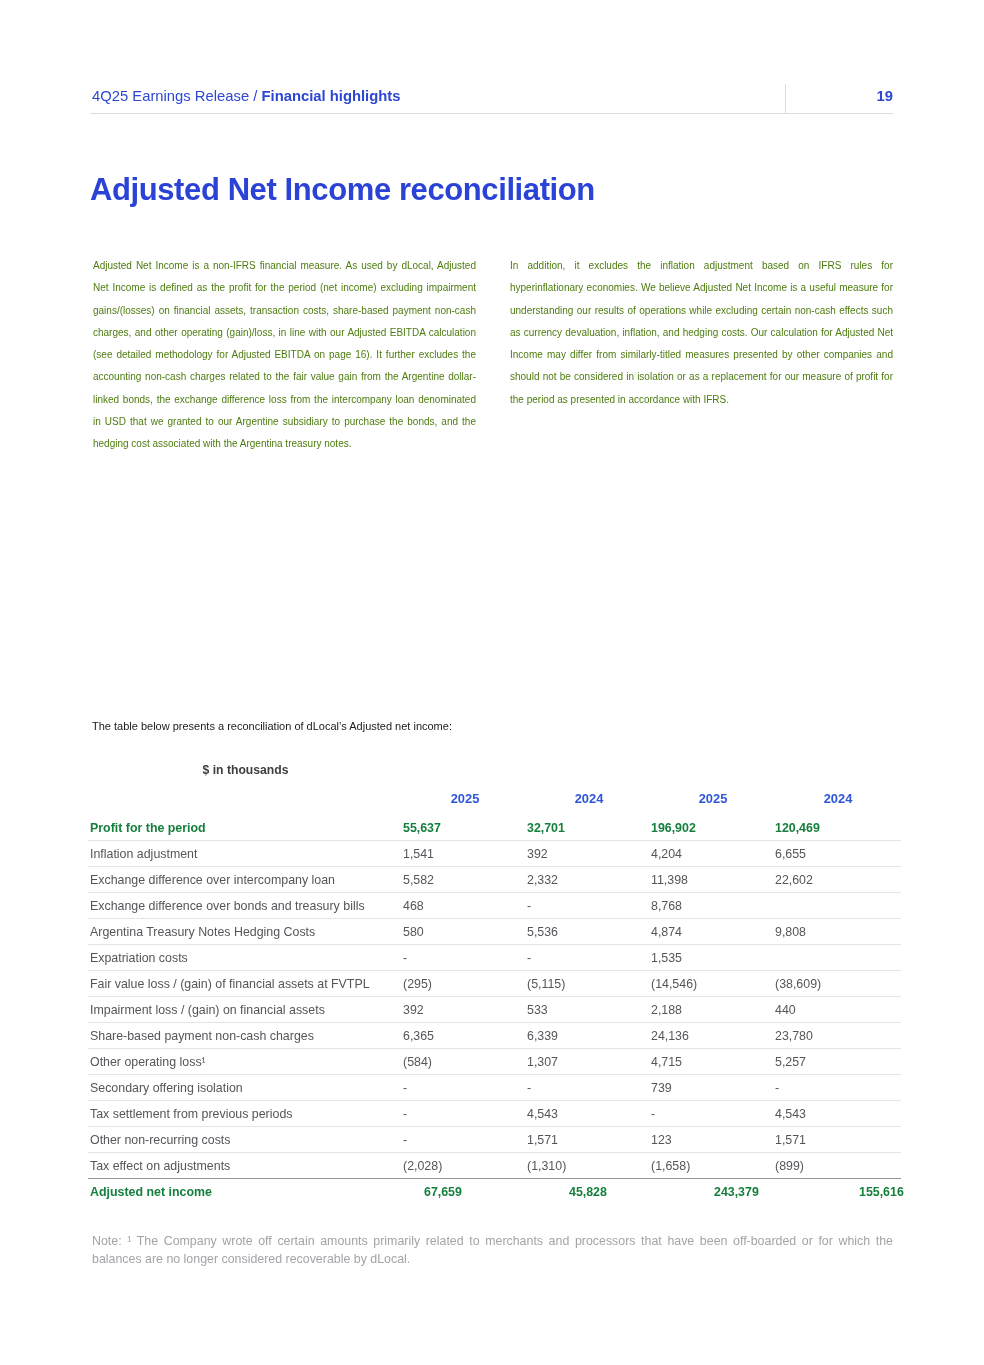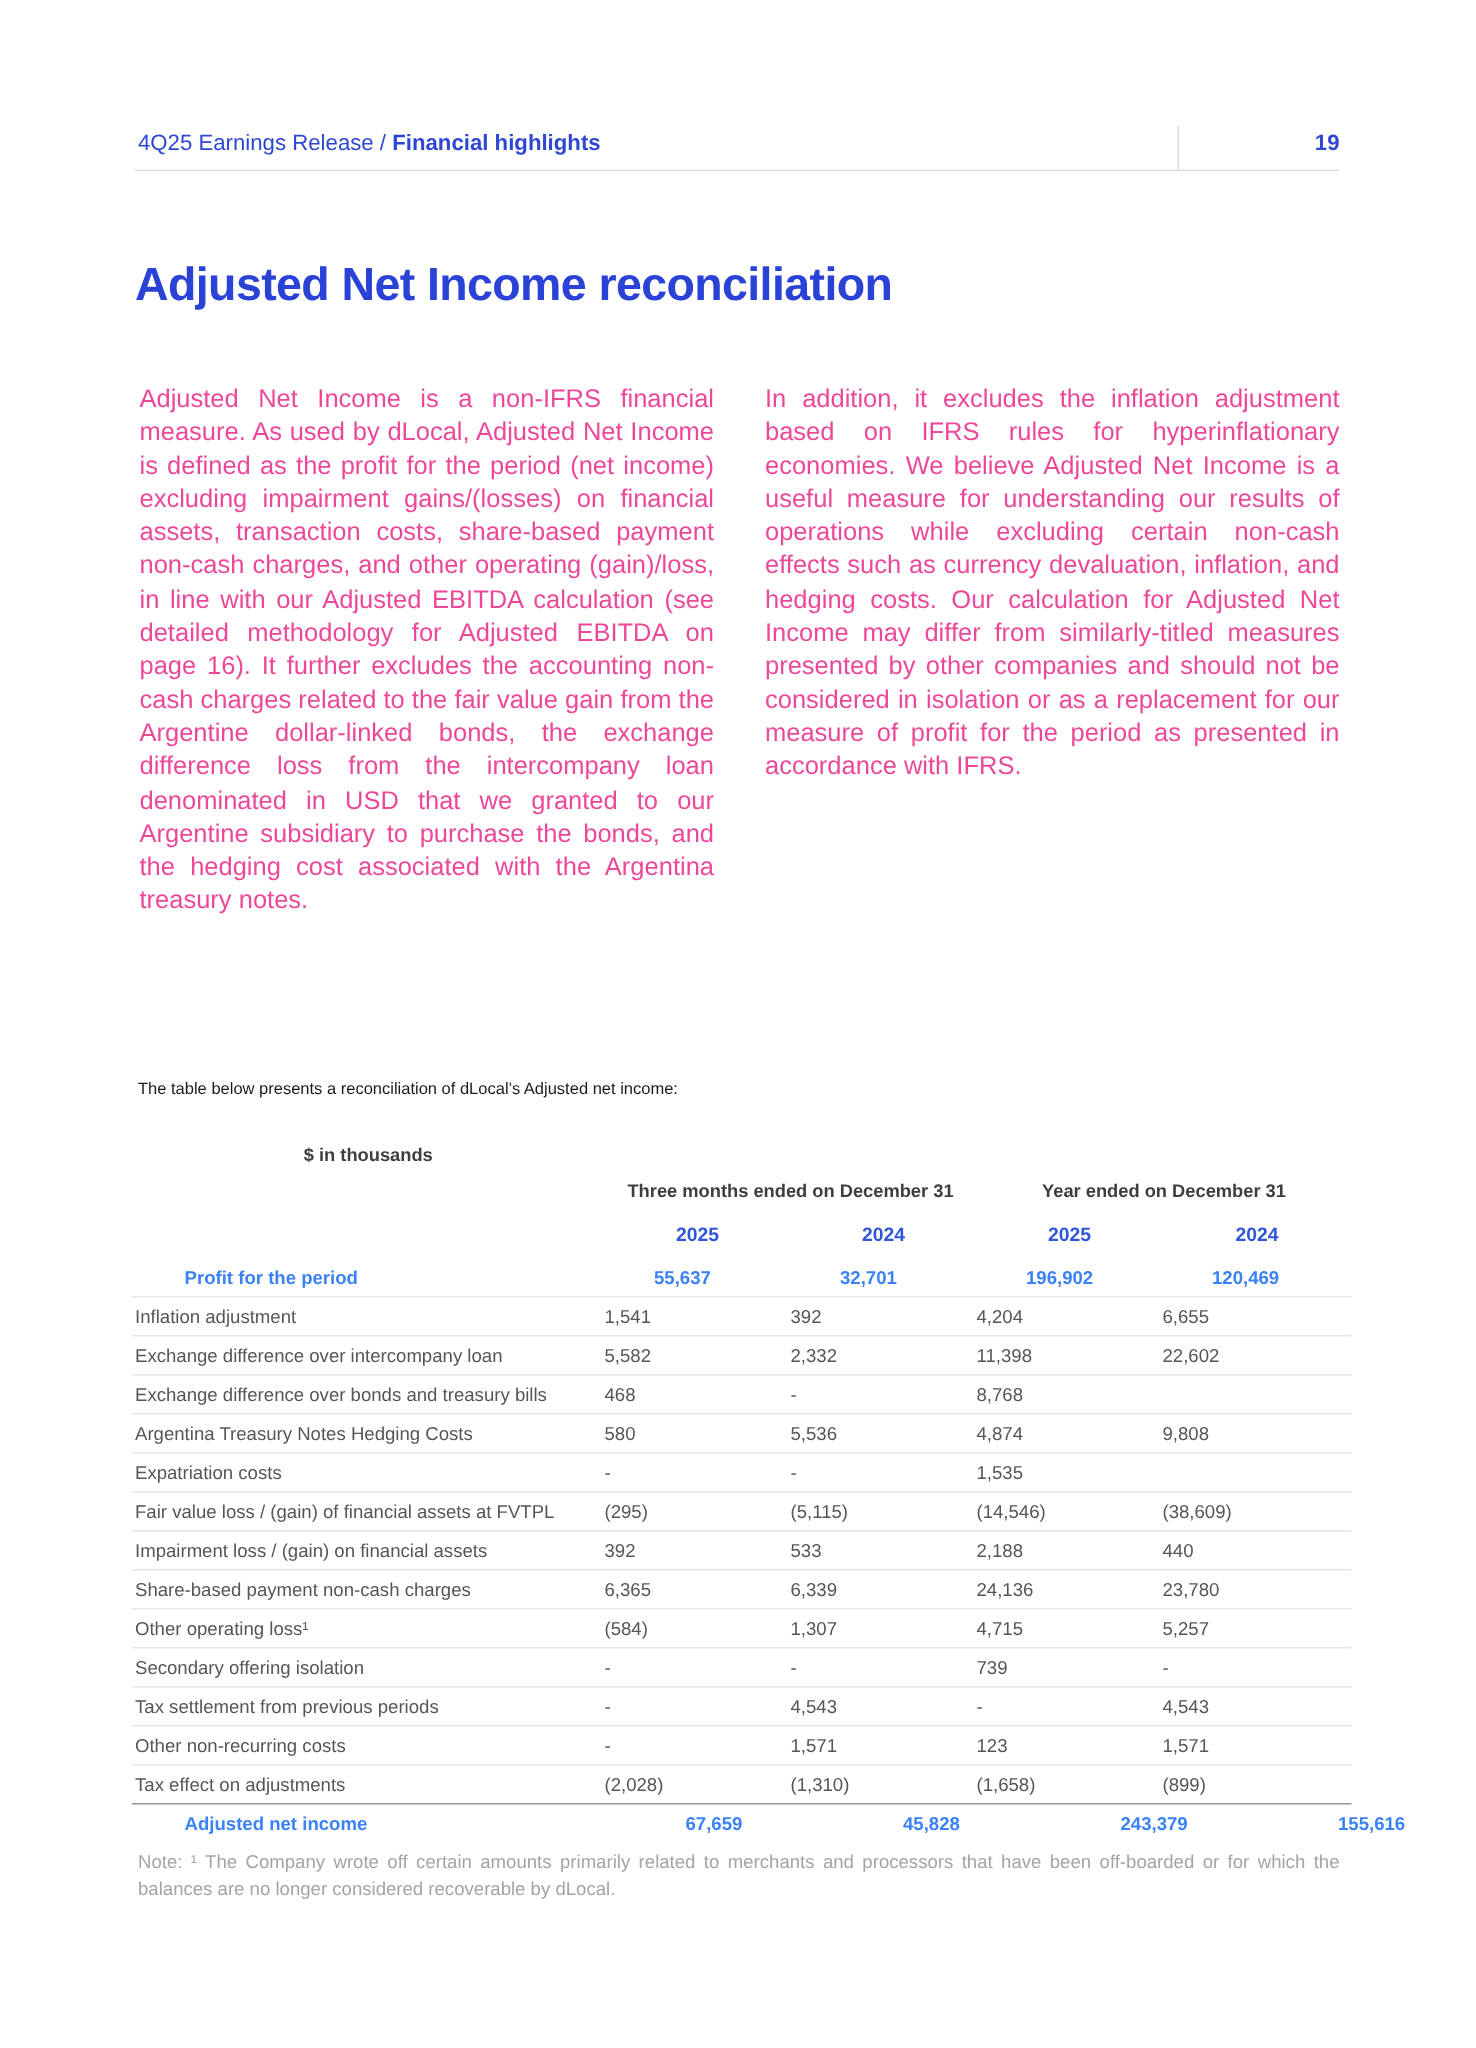--- a/index.html
+++ b/index.html
@@ -22,38 +22,38 @@
 
   
   .doc-title {
     position: absolute; left: 90px; top: 172px;
     font-size: 31px; font-weight: bold; letter-spacing: -0.4px;
     color: #2a42d6;
   }
 
   
   .columns { position: absolute; left: 93px; top: 255px; width: 800px; display: flex; gap: 34px; }
-  .col { width: 383px; font-size: 17px; line-height: 22.3px; text-align: justify; color: #ec4899; }
+  .col { width: 383px; font-size: 10px; line-height: 22.3px; text-align: justify; color: #4d7c0f; }
 
   
   .table-intro { position: absolute; left: 92px; top: 720px; font-size: 11px; font-weight: normal; color: #1a1b1d; }
 
   
   .fin-table { position: absolute; left: 88px; top: 758px; width: 813px; font-size: 12.4px; }
   .t-grid { display: grid; grid-template-columns: 315px 124px 124px 124px 126px; align-items: center; }
   .t-unitrow { height: 24px; }
   .t-unit { font-weight: bold; color: #3d3e40; text-align: center; font-size: 12.2px; }
   .t-group-headers { display: grid; grid-template-columns: 315px 248px 250px; height: 24px; align-items: center; }
   .t-group { font-weight: bold; color: #3d3e40; text-align: center; font-size: 12.2px; }
   .t-years { height: 33px; }
   .t-year { font-weight: bold; color: #2f55db; text-align: center; font-size: 12.9px; }
   .t-row { height: 26px; border-bottom: 1px solid #e4e5e7; }
   .t-row .lbl { text-align: left; color: #55565a; padding-left: 2px; }
   .t-row .val { text-align: left; color: #55565a; }
-  .t-row.emph .lbl, .t-row.emph .val { font-weight: bold; color: #3b82f6; margin-left: 33px; }
+  .t-row.emph .lbl, .t-row.emph .val { font-weight: bold; color: #15803d; }
   .t-row.pre-total { border-bottom: 1.5px solid #94969a; }
   .t-row.last { border-bottom: none; gap: 21px; }
 
   
   .note {
     position: absolute; left: 92px; top: 1232px; width: 801px;
     font-size: 12.4px; line-height: 18px; color: #a2a4a8; text-align: justify;
   }
 </style>
 </head>
@@ -79,25 +79,20 @@
 
 <div class="table-intro">The table below presents a reconciliation of dLocal’s Adjusted net income:</div>
 
 <div class="fin-table">
   <div class="t-grid t-unitrow">
     <div class="t-unit">$ in thousands</div>
     <div></div>
       <div></div>
       <div></div>
       <div></div>
-  </div>
-  <div class="t-group-headers">
-    <div></div>
-    <div class="t-group">Three months ended on December 31</div>
-    <div class="t-group">Year ended on December 31</div>
   </div>
   <div class="t-grid t-years">
     <div></div>
     <div class="t-year">2025</div>
     <div class="t-year">2024</div>
     <div class="t-year">2025</div>
     <div class="t-year">2024</div>
   </div>
   <div id="table-rows">
       <div class="t-grid t-row emph">

